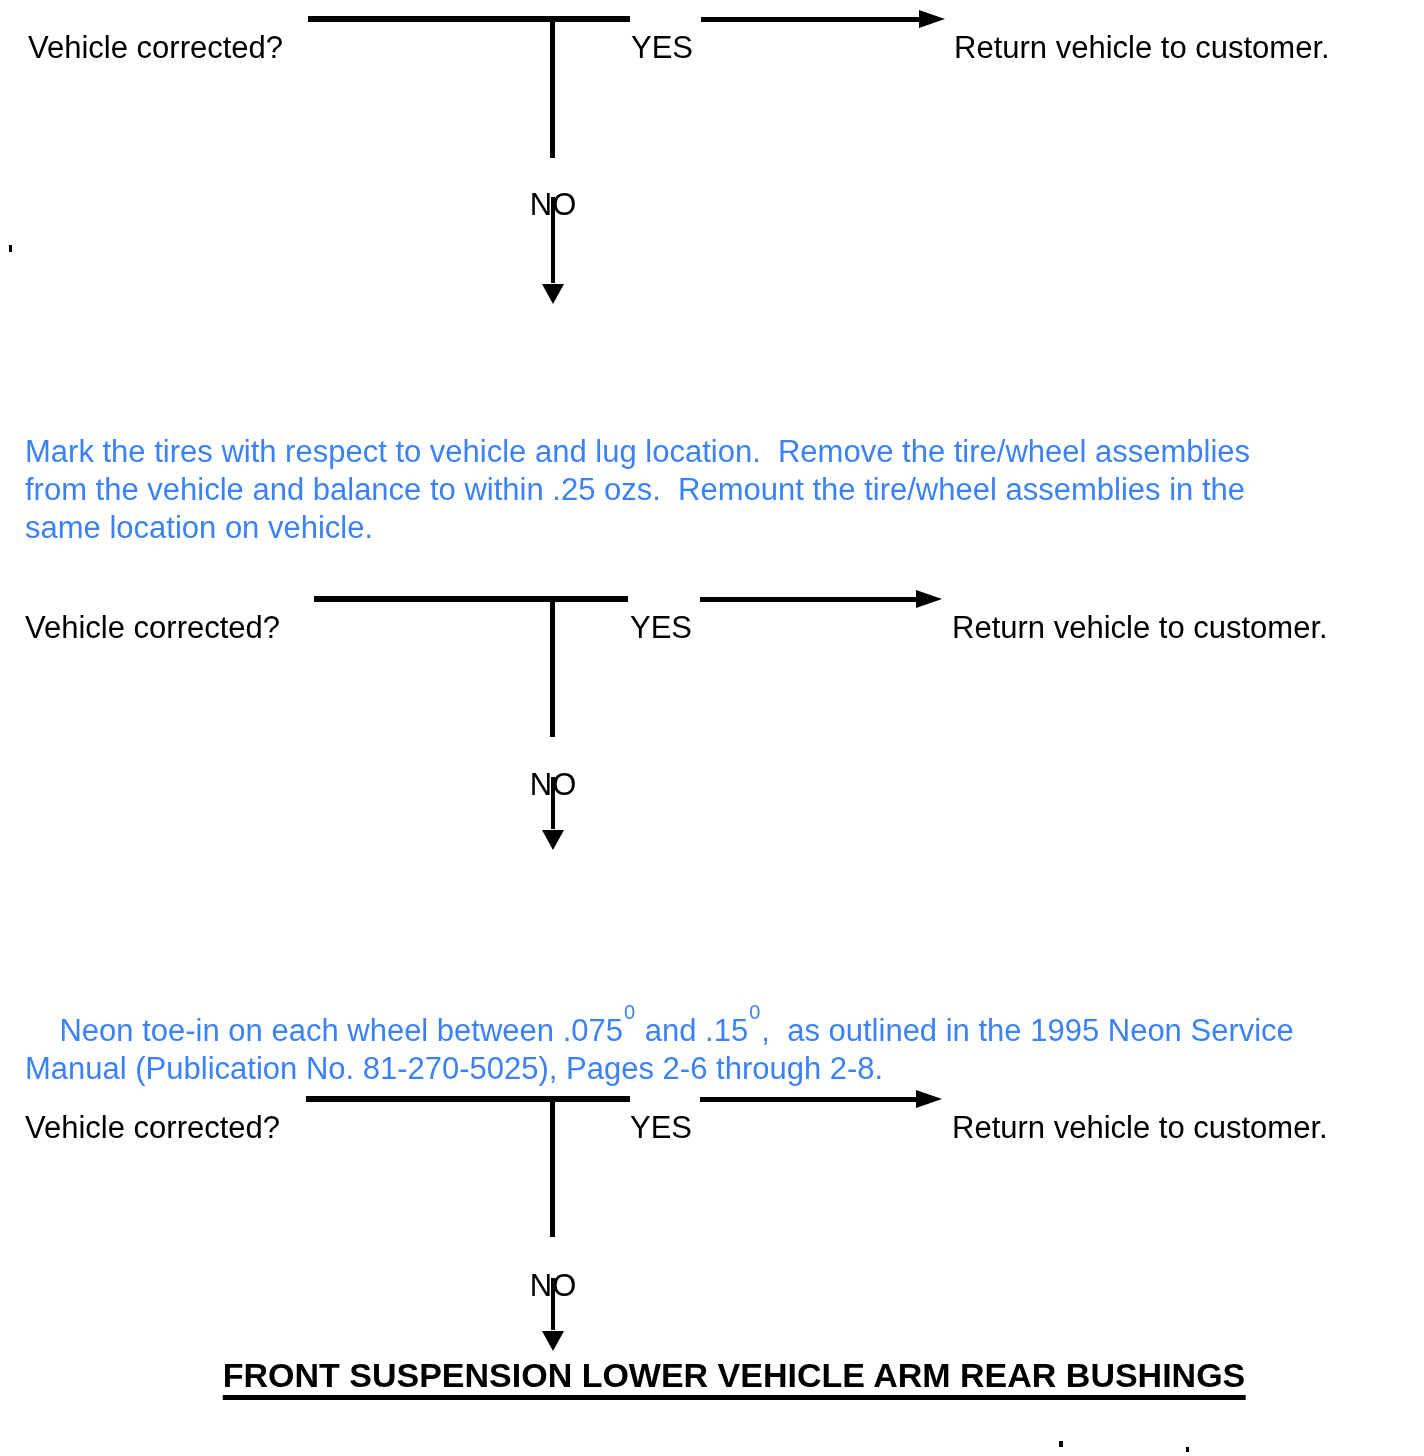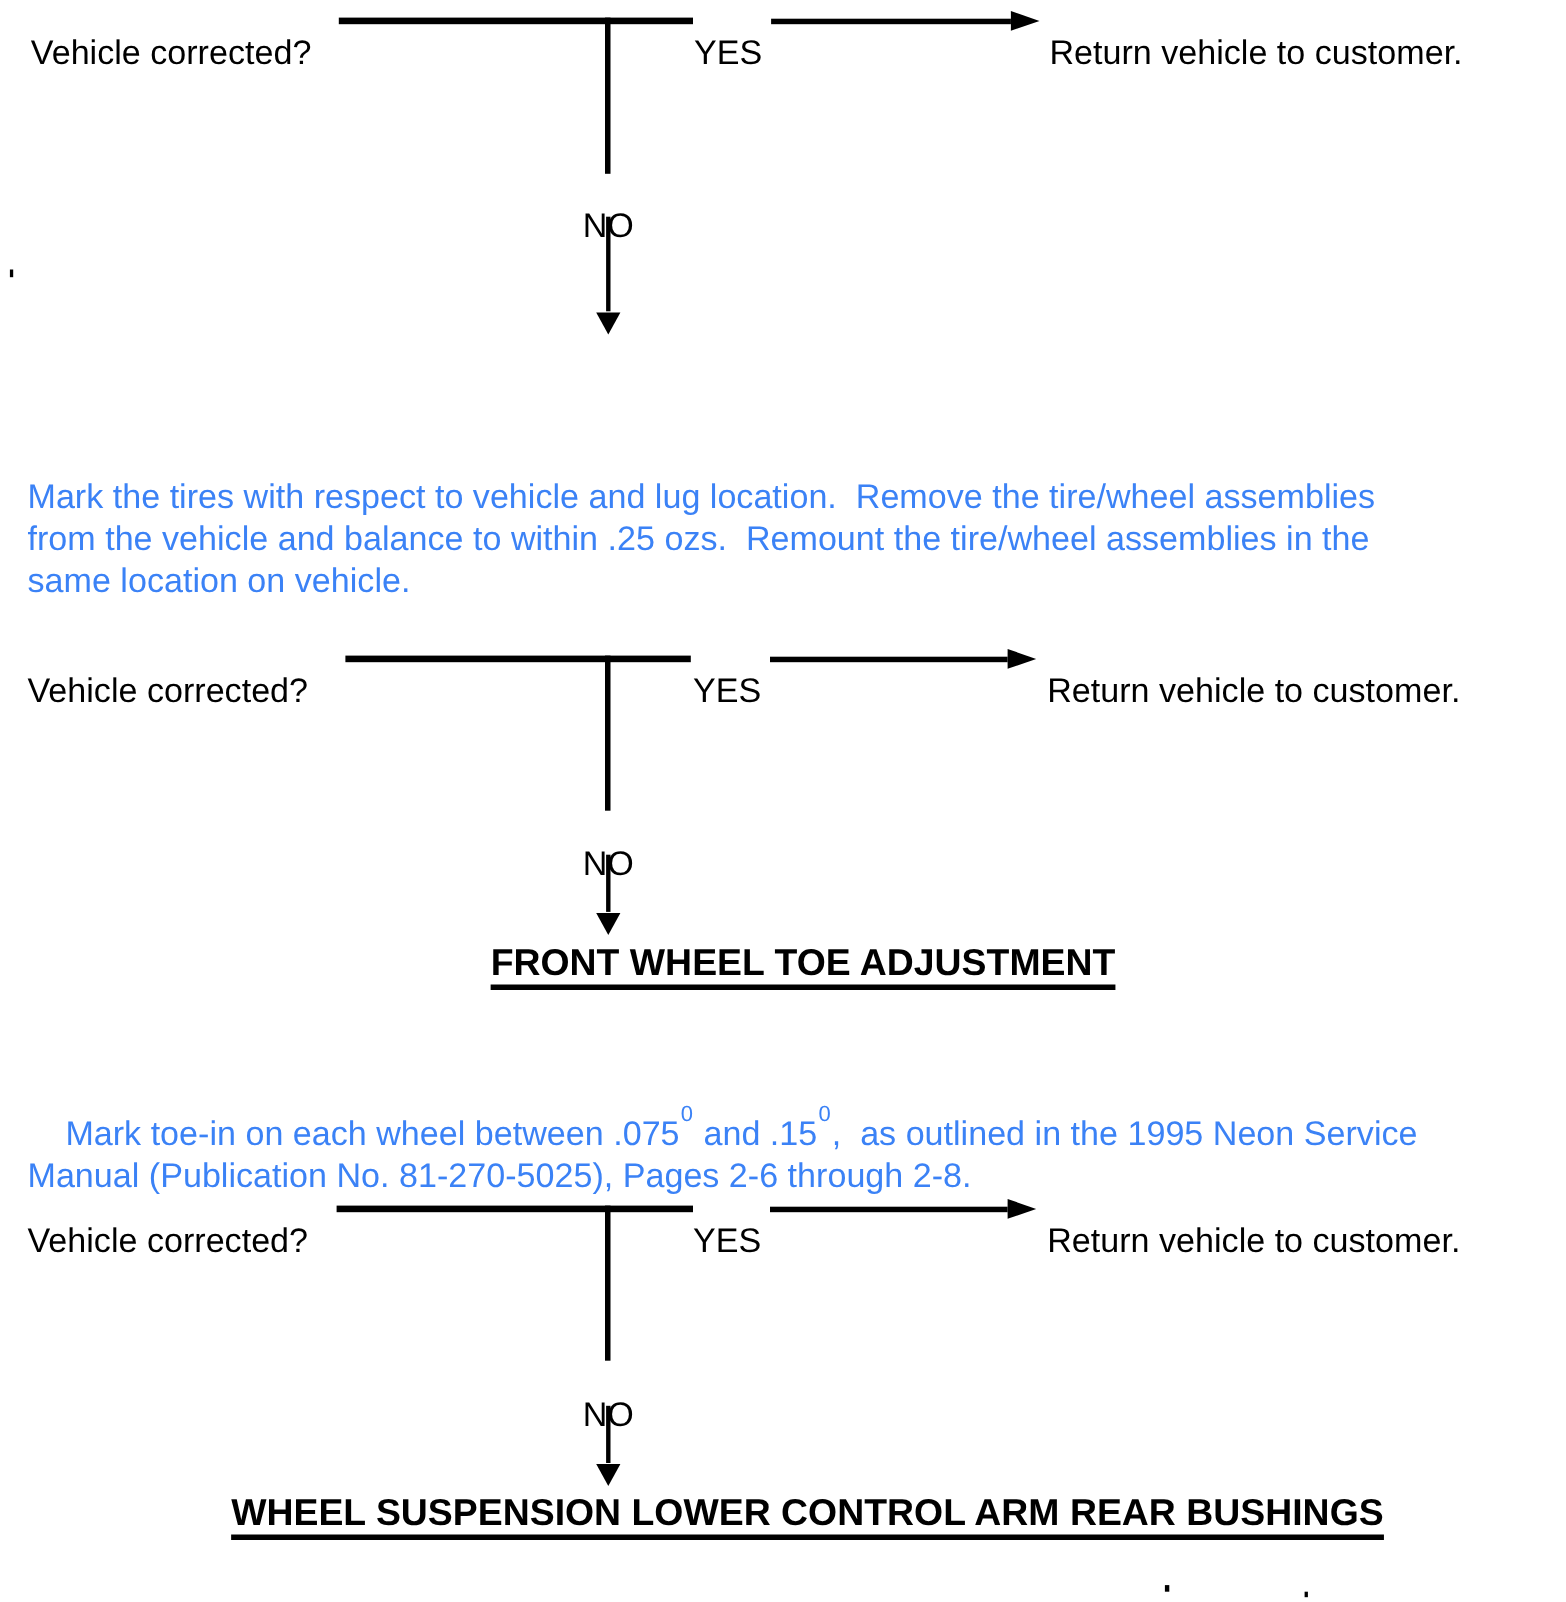--- a/index.html
+++ b/index.html
@@ -116,39 +116,38 @@
     <div class="q-label" style="left:25px; top:583px;">Vehicle corrected?</div>
     <div class="flow-line-h" style="left:314px; top:596px; width:314px;"></div>
     <div class="flow-line-v" style="left:550px; top:596px; height:141px;"></div>
     <div class="yes-label" style="left:630px; top:583px;">YES</div>
     <div class="arrow-line-h" style="left:700px; top:597px; width:216px;"></div>
     <div class="arrowhead-right" style="left:916px; top:590px;"></div>
     <div class="result-label" style="left:952px; top:583px;">Return vehicle to customer.</div>
     <div class="no-label" style="left:553px; top:740px;">NO</div>
     <div class="arrow-line-v" style="left:551px; top:777px; height:52px;"></div>
     <div class="arrowhead-down" style="left:542px; top:830px;"></div>
-    <div class="flow-heading" style="left:730px; top:858px;">FRONT WHEEL TOE ADJUSTMENT</div>
   </div>
 
   <div class="body-paragraph" style="top:974px;">
-    <span>Mark toe-in on each wheel between .075</span><sup class="deg-sup">0</sup><span> and .15</span><sup class="deg-sup">0</sup><span>,  as outlined in the 1995 Neon Service
+    <span>Neon toe-in on each wheel between .075</span><sup class="deg-sup">0</sup><span> and .15</span><sup class="deg-sup">0</sup><span>,  as outlined in the 1995 Neon Service
 Manual (Publication No. 81-270-5025), Pages 2-6 through 2-8.</span>
   </div>
 
   <div class="decision-group">
     <div class="q-label" style="left:25px; top:1083px;">Vehicle corrected?</div>
     <div class="flow-line-h" style="left:306px; top:1096px; width:324px;"></div>
     <div class="flow-line-v" style="left:550px; top:1096px; height:141px;"></div>
     <div class="yes-label" style="left:630px; top:1083px;">YES</div>
     <div class="arrow-line-h" style="left:700px; top:1097px; width:216px;"></div>
     <div class="arrowhead-right" style="left:916px; top:1090px;"></div>
     <div class="result-label" style="left:952px; top:1083px;">Return vehicle to customer.</div>
     <div class="no-label" style="left:553px; top:1241px;">NO</div>
     <div class="arrow-line-v" style="left:551px; top:1278px; height:52px;"></div>
     <div class="arrowhead-down" style="left:542px; top:1331px;"></div>
-    <div class="flow-heading" style="left:734px; top:1358px;">WHEEL SUSPENSION LOWER CONTROL ARM REAR BUSHINGS</div>
+    <div class="flow-heading" style="left:734px; top:1358px;">FRONT SUSPENSION LOWER VEHICLE ARM REAR BUSHINGS</div>
   </div>
 
   <div class="speck" style="left:9px; top:245px; width:3px; height:7px;"></div>
   <div class="speck" style="left:1059px; top:1441px; width:4px; height:6px;"></div>
   <div class="speck" style="left:1186px; top:1447px; width:3px; height:5px;"></div>
 
 </div>
 
 </body></html>

